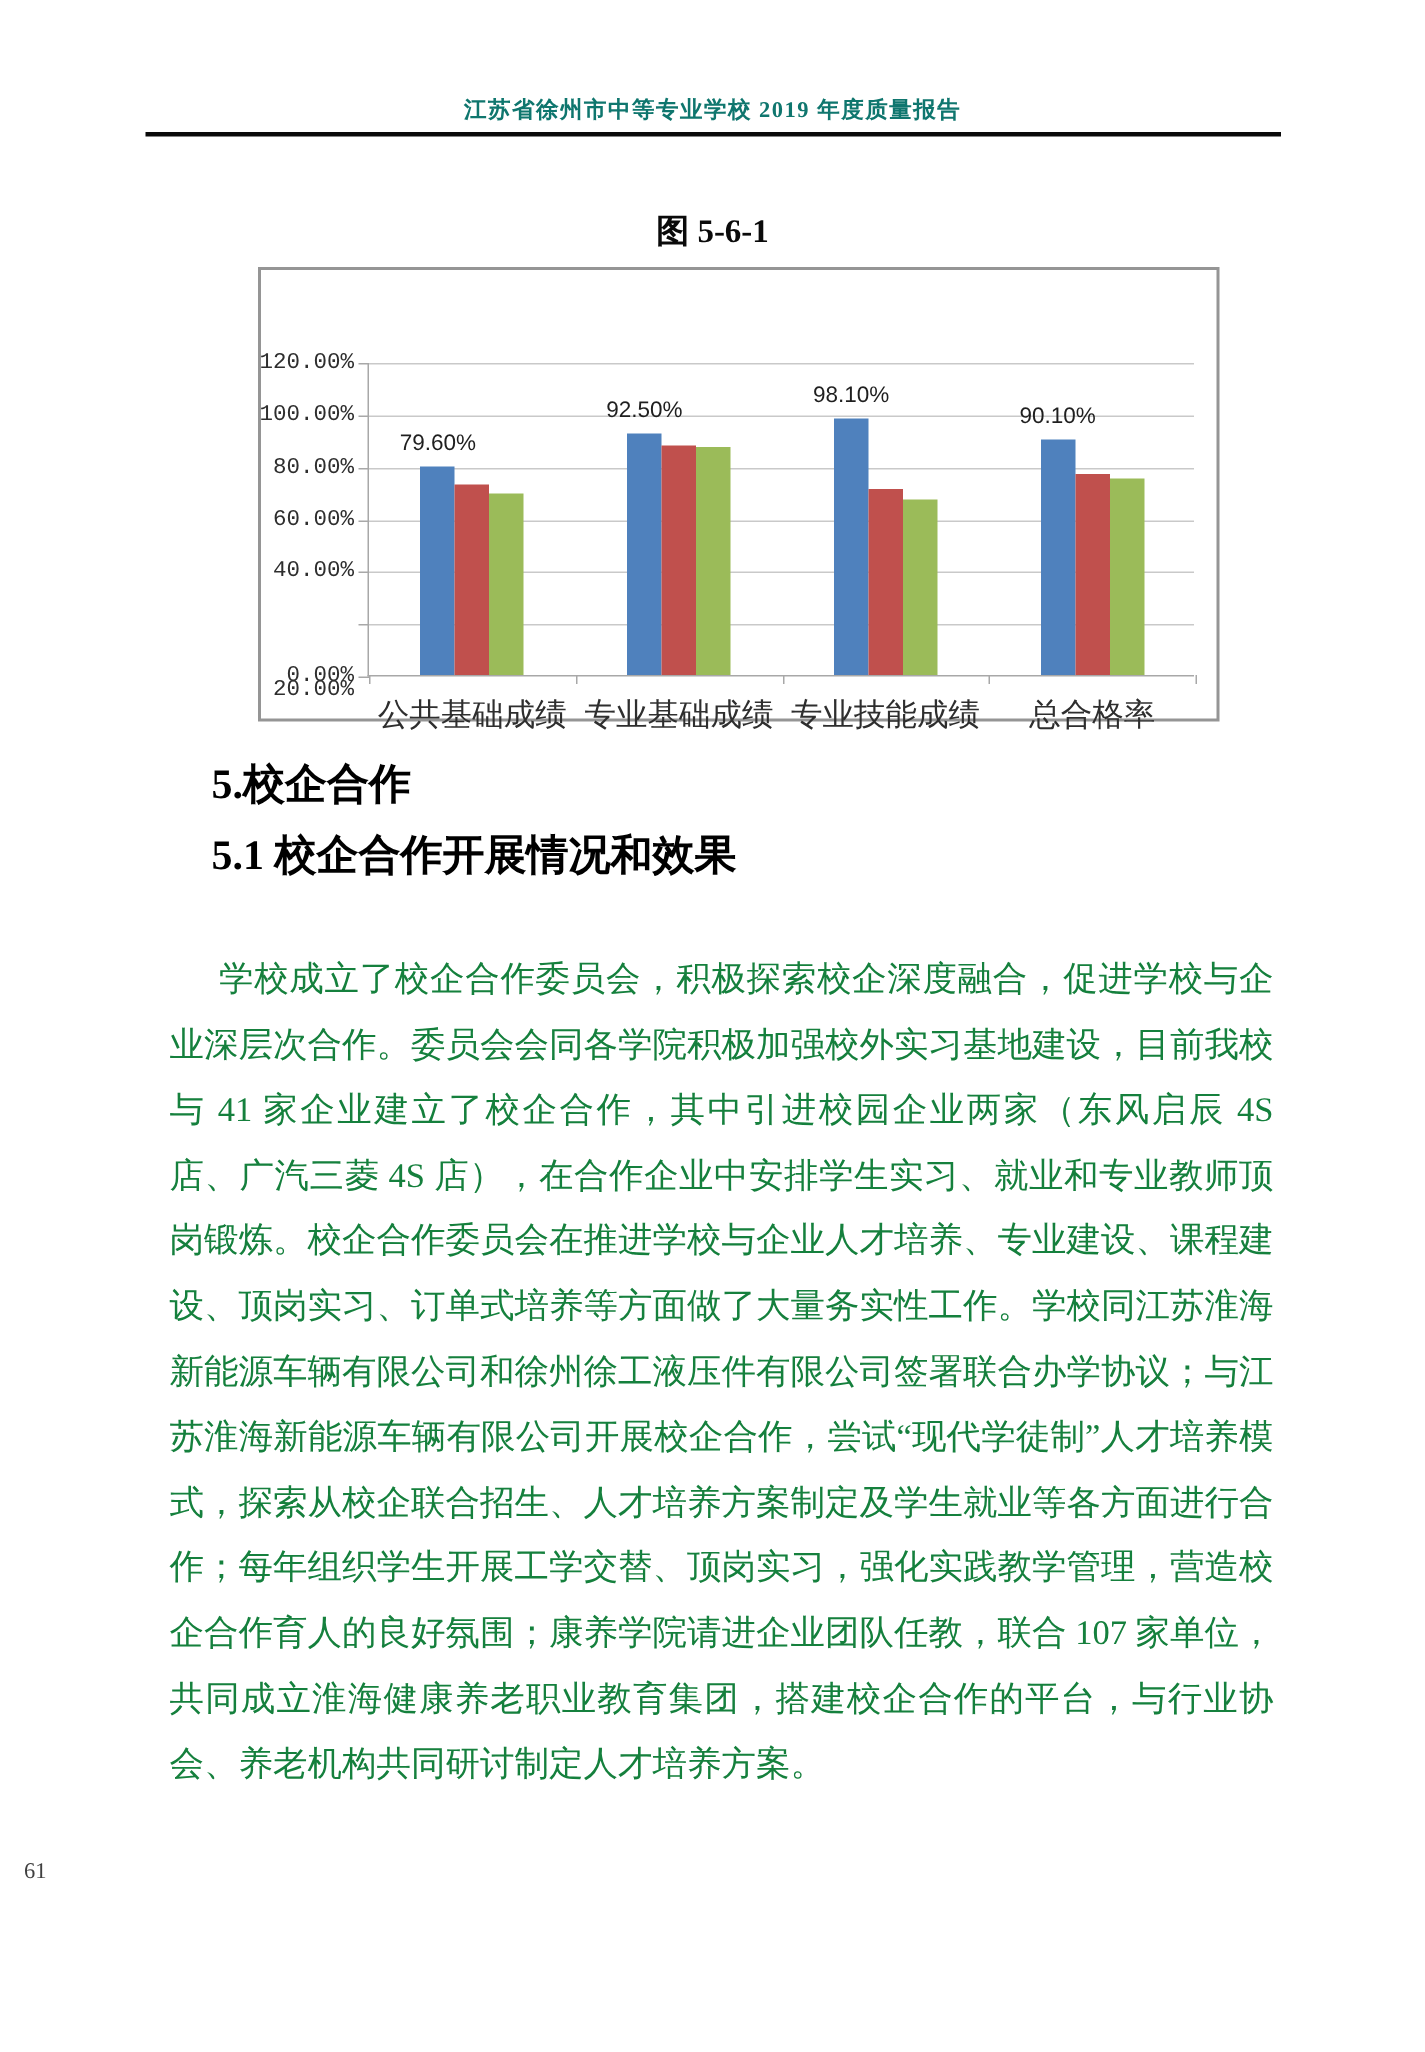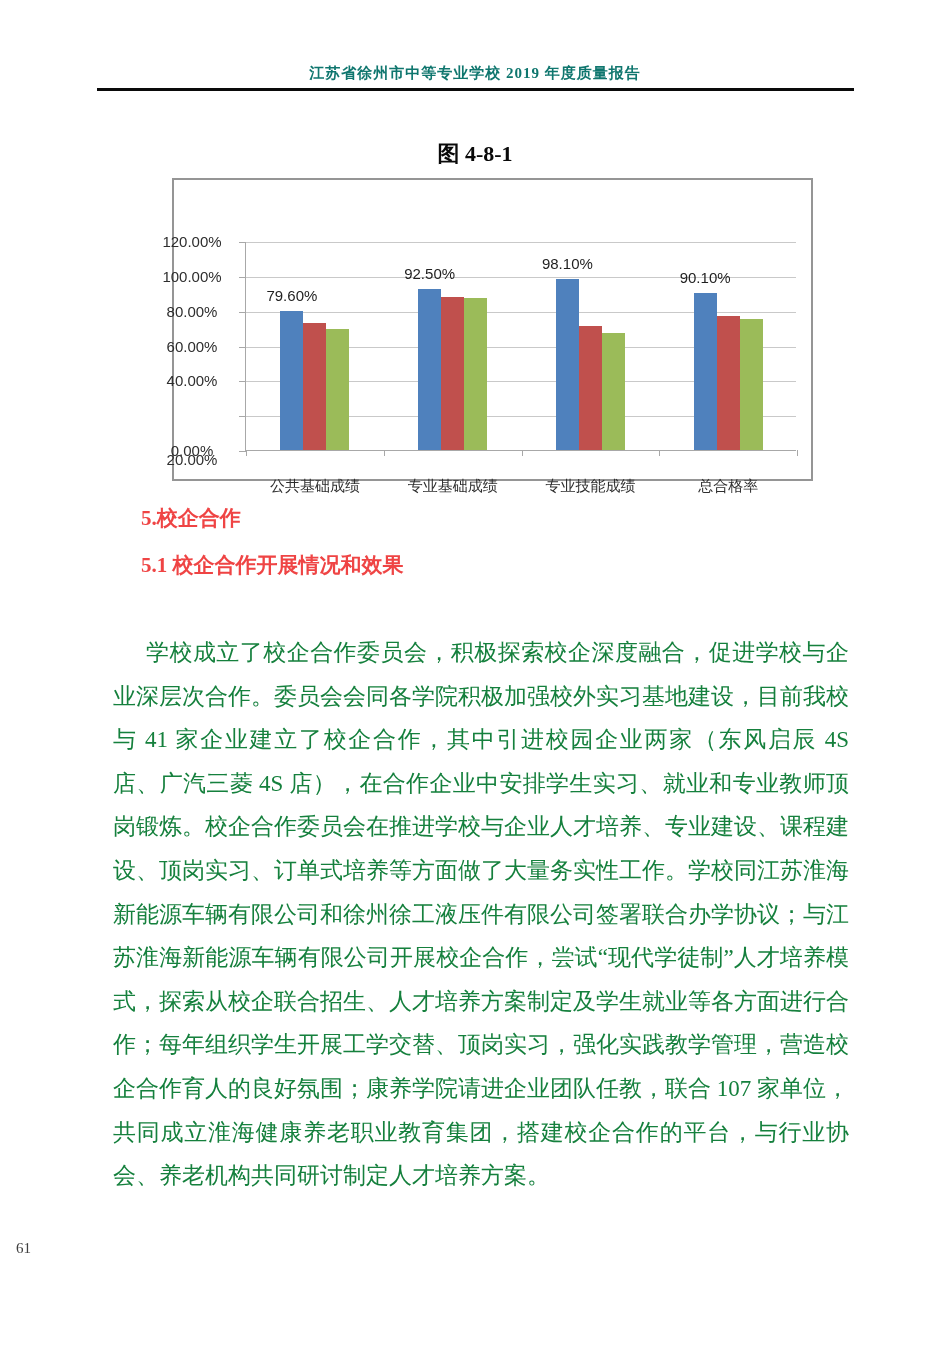--- a/index.html
+++ b/index.html
@@ -67,49 +67,49 @@
     position: absolute;
     left: 71px; top: 62px;
     width: 550px; height: 208px;
     border-left: 1px solid #a8a8a8;
     border-bottom: 1px solid #a8a8a8;
   }
   .gridline { position: absolute; left: 0; width: 100%; height: 1px; background: #c9c9c9; }
   .ytick    { position: absolute; left: -7px; width: 7px; height: 1px; background: #a8a8a8; }
   .ylabel   {
     position: absolute; left: -98px; width: 88px;
-    text-align: center;
-    font-family: Liberation Sans, sans-serif;
+    text-align: right;
+    font-family: Liberation Mono, monospace;
     font-size: 15px; color: #2e2e2e;
   }
   .xtick { position: absolute; top: 100%; width: 1px; height: 6px; background: #a8a8a8; }
   .bar   { position: absolute; bottom: 0; }
   .dlabel {
     position: absolute;
     transform: translateX(-50%);
     white-space: nowrap;
     font-family: "Liberation Sans", "DejaVu Sans", sans-serif;
     font-size: 15px; color: #1f1f1f;
   }
   .xlabel {
     position: absolute; top: 100%;
-    margin-top: 27px;
+    margin-top: 12px;
     text-align: center;
     font-family: Liberation Mono, monospace;
-    font-size: 15px; color: #2e2e2e;
+    font-size: 21px; color: #2e2e2e;
   }
 
   
   .h-l1, .h-l2, .h-l3 {
     position: absolute;
     left: 141px;
     margin: 0;
-    font-size: 21px;
-    font-weight: bold;
-    color: #ef4444;
+    font-size: 28px;
+    font-weight: bold;
+    color: #000000;
   }
   .h-l1 { top: 504px; }
   .h-l2 { top: 551px; }
   .h-l3 { top: 598px; }
 
   
   .body-para {
     position: absolute;
     left: 113px; top: 631px;
     width: 736px;
@@ -133,21 +133,21 @@
   }
 </style>
 </head>
 <body>
 
 <div class="page">
 
   <div class="running-header">江苏省徐州市中等专业学校 2019 年度质量报告</div>
   <div class="header-rule"></div>
 
-  <div class="figure-caption">图 4-8-1</div>
+  <div class="figure-caption">图 5-6-1</div>
 
   <div class="chart-frame">
     <div class="plot">
         <div class="ytick" style="top: 209px;"></div>
         <div class="ylabel" style="top: 200px;">0.00%</div>
         <div class="gridline" style="top: 174.167px;"></div>
         <div class="ytick" style="top: 174.167px;"></div>
         <div class="ylabel" style="top: 165.167px; margin-top: 44px;">20.00%</div>
         <div class="gridline" style="top: 139.333px;"></div>
         <div class="ytick" style="top: 139.333px;"></div>

